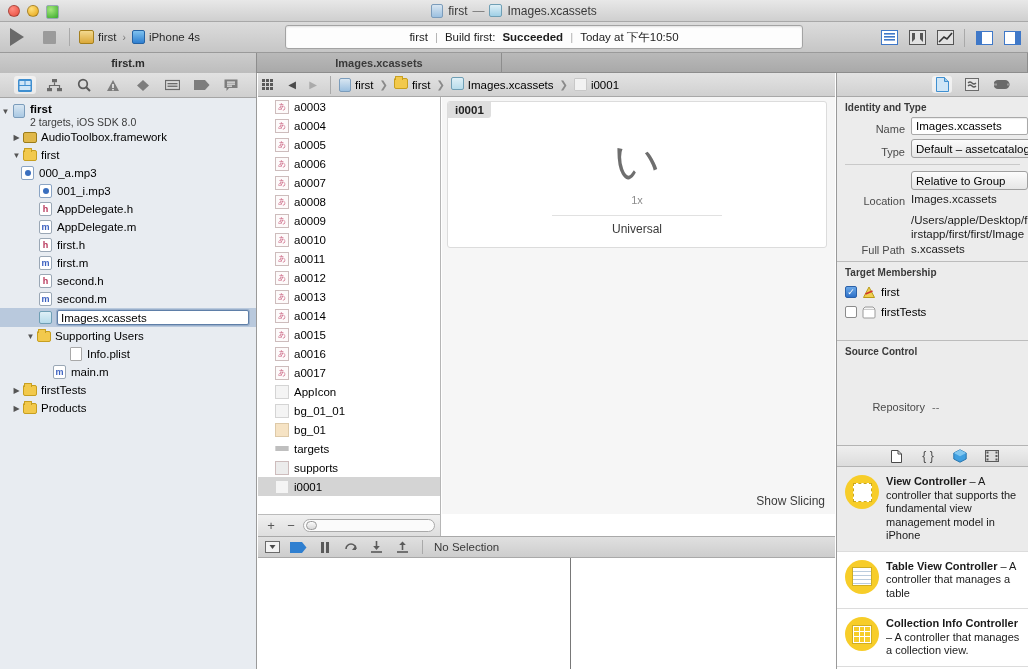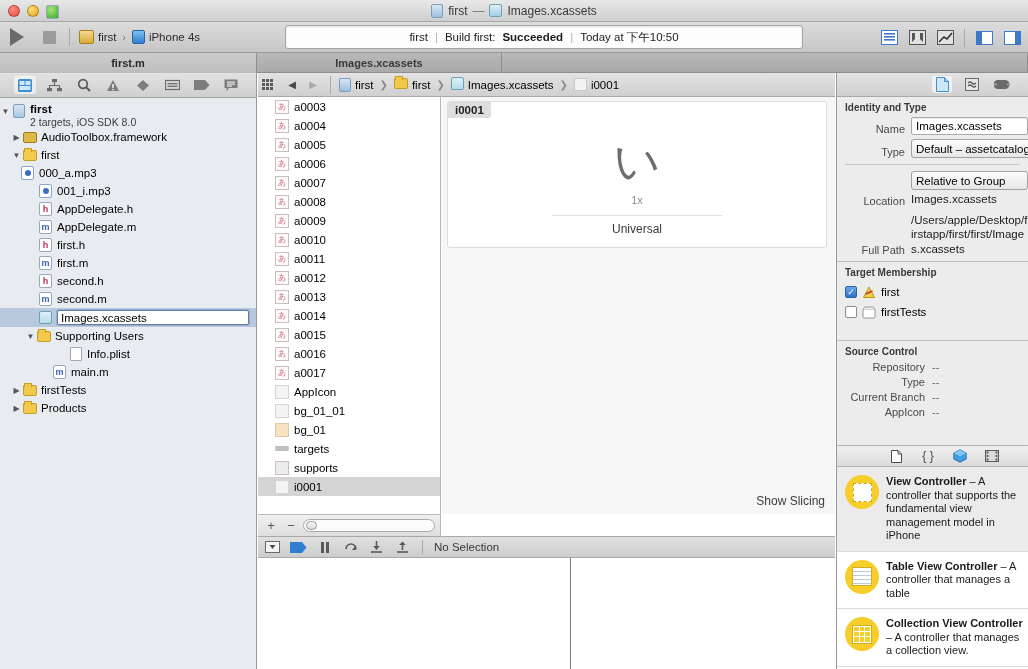--- a/index.html
+++ b/index.html
@@ -209,21 +209,21 @@
     height:19px; line-height:18px; padding:0 4px; font-size:11.5px; white-space:nowrap; overflow:hidden;
   }
   .statictxt{ font-size:11.5px; color:#1a1a1a; line-height:14.5px; padding-top:2px; word-break:break-all;}
   .hr{ height:1px; background:#c9c9c9; margin:6px 8px; }
   .hr2{ height:1px; background:#bcbcbc; margin:0; }
   .tmrow{ display:flex; align-items:center; gap:5px; padding:3px 8px; font-size:11.5px; }
   .cb{ width:12px;height:12px;border:1px solid #8b8b8b;border-radius:2px;background:#fff;
        display:flex;align-items:center;justify-content:center;flex:0 0 12px;}
   .cb.on{ background:linear-gradient(#6ba8e8,#2f72c9); border-color:#2a60a8; color:#fff; font-size:9px; }
   .targicon{ width:14px;height:14px;display:flex;align-items:center;justify-content:center;flex:0 0 14px;}
-  .scrow{ display:flex; margin-bottom:3px; }
+  .scrow{ display:flex; margin-bottom:3px;margin-top:40px; }
   .sclab{ width:88px; text-align:right; font-size:11px; color:#4a4a4a; flex:0 0 88px;}
   .scval{ margin-left:7px; font-size:11px; color:#6a6a6a; }
 
   
   .library{ position:absolute; left:0; bottom:0; width:192px; height:224px; background:#f3f3f3; }
   .lib-toolbar{
     height:22px; background:linear-gradient(to bottom,#efefef,#dcdcdc);
     border-top:1px solid #b4b4b4; border-bottom:1px solid #b4b4b4;
     display:flex; align-items:center; justify-content:flex-end; gap:14px; padding-right:28px;
   }
@@ -842,21 +842,21 @@
               <i></i>
               <i></i>
               <i></i>
               <i></i>
               <i></i>
               <i></i>
               <i></i>
               <i></i>
             </div>
           </div>
-        <div class="libtxt"><b>Collection View Controller</b><span> – A controller that manages a collection view.</span></div>
+        <div class="libtxt"><b>Collection Info Controller</b><span> – A controller that manages a collection view.</span></div>
       </div>
       <div class="libitem" style="padding-bottom:2px">
         
       </div>
     </div>
   </div>
 
 </div>
 
 </body></html>

